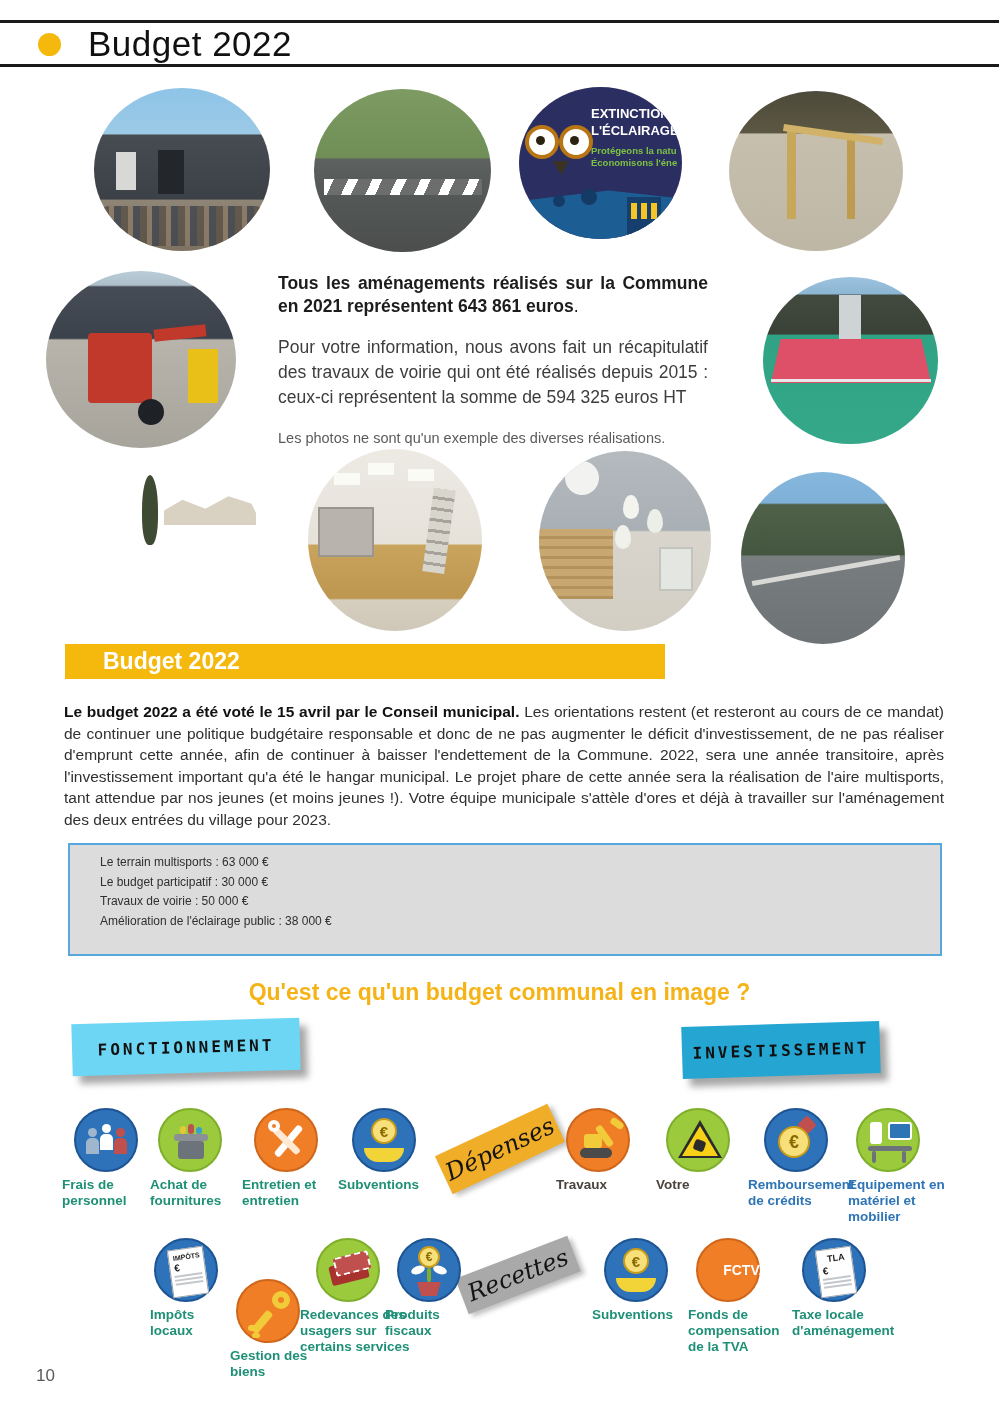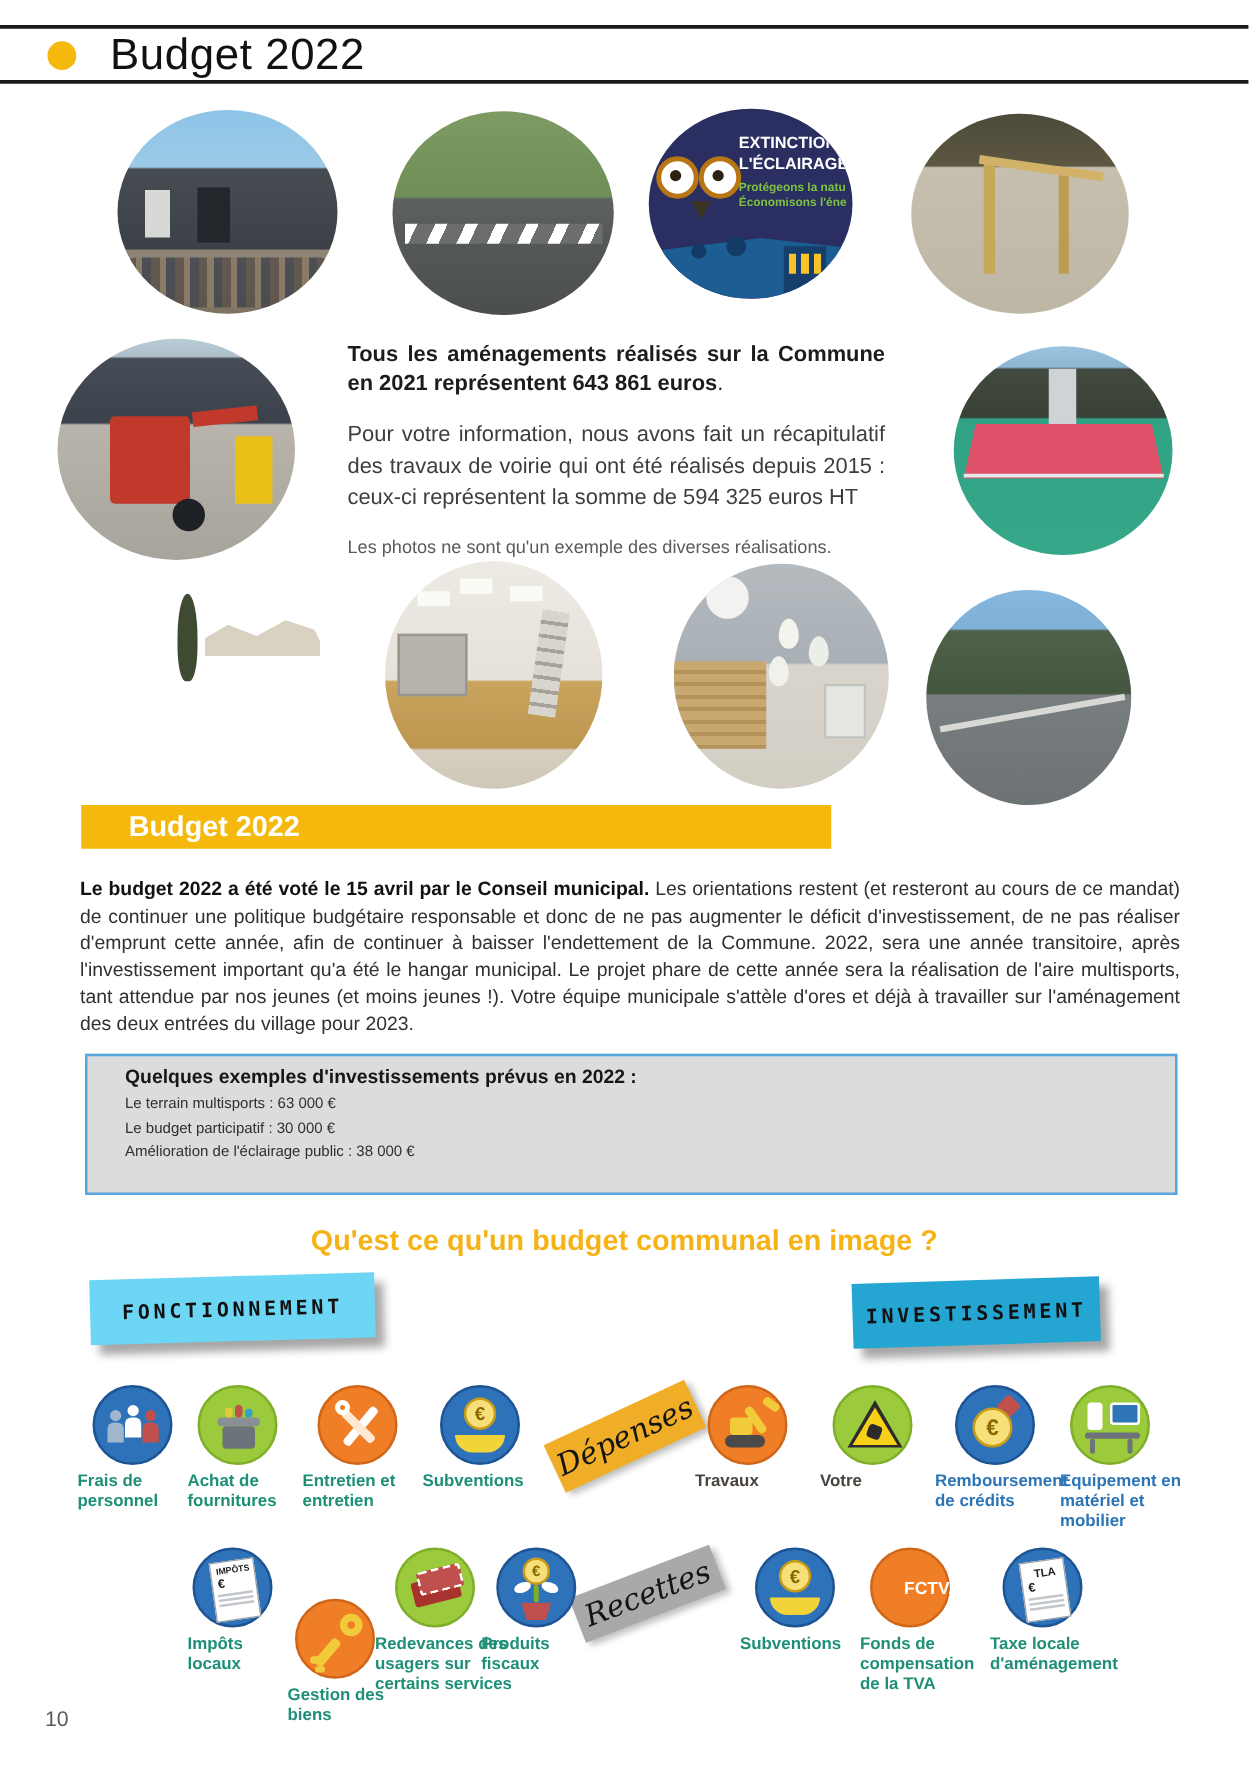--- a/index.html
+++ b/index.html
@@ -221,23 +221,23 @@
     <div id="intro-note">Les photos ne sont qu'un exemple des diverses réalisations.</div>
   </div>
 
   <div id="budget-banner">
     <span>Budget 2022</span>
   </div>
   <div id="budget-lead">
     <span class="b">Le budget 2022 a été voté le 15 avril par le Conseil municipal.</span><span> Les orientations restent (et resteront au cours de ce mandat) de continuer une politique budgétaire responsable et donc de ne pas augmenter le déficit d'investissement, de ne pas réaliser d'emprunt cette année, afin de continuer à baisser l'endettement de la Commune. 2022, sera une année transitoire, après l'investissement important qu'a été le hangar municipal. Le projet phare de cette année sera la réalisation de l'aire multisports, tant attendue par nos jeunes (et moins jeunes !). Votre équipe municipale s'attèle d'ores et déjà à travailler sur l'aménagement des deux entrées du village pour 2023.</span>
   </div>
   <div id="examples-box">
-    <div class="t">Quelques exemples d'investissements prévus en 2022 :</div>
     <div class="i">Le terrain multisports :  63 000 €</div>
     <div class="i">Le budget participatif : 30 000 €</div>
+    <div class="i">Travaux de voirie : 50 000 €</div>
     <div class="i">Amélioration de l'éclairage public : 38 000 €</div>
   </div>
 
   <div id="ib-heading">Qu'est ce qu'un budget communal en image ?</div>
 
   <div class="sticky" id="sticky-fonct">FONCTIONNEMENT</div>
   <div class="sticky" id="sticky-invest">INVESTISSEMENT</div>
 
   <div class="ribbon" id="ribbon-depenses">Dépenses</div>
   <div class="ribbon" id="ribbon-recettes">Recettes</div>

